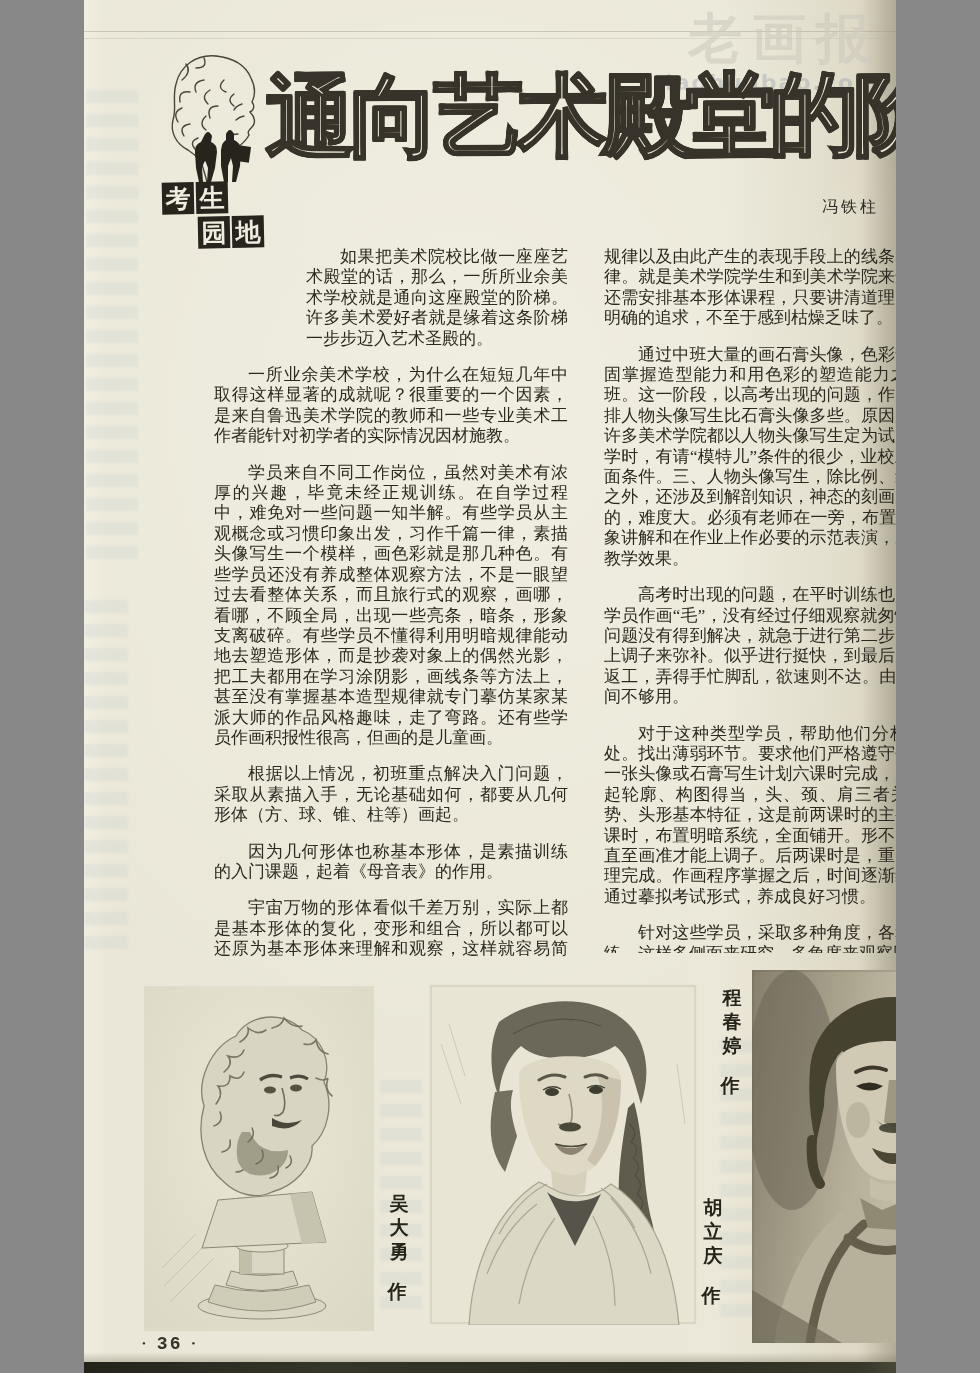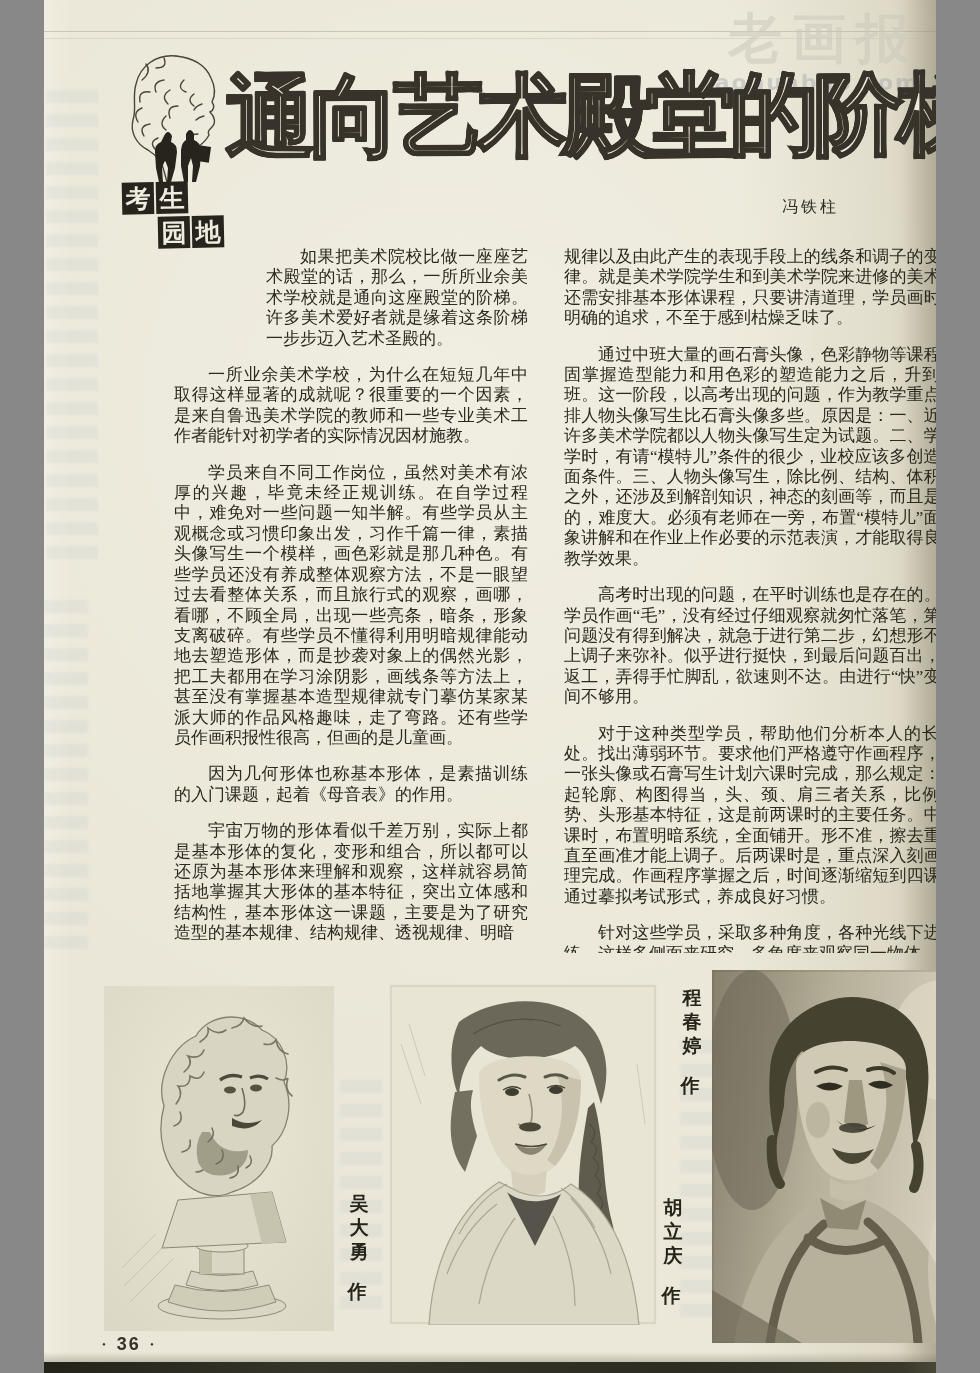--- a/index.html
+++ b/index.html
@@ -1,18 +1,18 @@
 <!DOCTYPE html>
 <html><head>
 <meta charset="utf-8">
 <style>
   html,body{margin:0;padding:0;}
   body{background:#888;font-family:"Liberation Serif","DejaVu Serif",serif;}
   .page{
-    position:relative;width:892px;height:1373px;margin:0 auto;overflow:hidden;
+    position:relative;width:812px;height:1373px;margin:0 auto;overflow:hidden;
     background:
       radial-gradient(120% 80% at 45% 30%, rgba(255,255,248,0.28), rgba(255,255,248,0) 60%),
       linear-gradient(90deg, #f0ede0 0%, #eae7d8 3%, #ebe8d9 78%, #ded9c6 95%, #c9c4ae 100%),
       #e9e6d7;
   }
   
   .crease{position:absolute;left:0;top:31px;width:100%;height:1px;background:rgba(175,170,150,0.55);}
   .crease2{position:absolute;left:0;top:38px;width:100%;height:1px;background:rgba(200,196,178,0.5);}
   .bottom-edge{position:absolute;left:0;top:1362px;width:100%;height:11px;
       background:linear-gradient(90deg,#23231a,#35352a 30%,#2c2c21 70%,#3a3a2c);}
@@ -79,21 +79,21 @@
       font-weight:bold;word-break:break-all;text-align:center;}
   .vcap .credit{display:block;margin-top:16px;transform:translateX(-2px);}
   .cap-wu{left:304px;top:1192px;}
   .cap-hu{left:618px;top:1196px;}
   .cap-cheng{left:637px;top:986px;}
 
   
   .footer{position:absolute;left:58px;top:1334px;z-index:2;color:#35332a;
       font-size:18px;letter-spacing:2px;display:flex;align-items:center;gap:9px;}
   .footer .dot{font-size:11px;transform:translateY(-1px);}
-  .footer .num{font-family:Liberation Sans, sans-serif;font-weight:bold;}
+  .footer .num{font-family:Liberation Mono, monospace;font-weight:bold;}
 </style>
 </head>
 <body>
 
 <div class="page">
 
   <div class="crease"></div>
   <div class="crease2"></div>
   <div class="ghost g1"></div>
   <div class="ghost g2"></div>
@@ -142,20 +142,21 @@
   <div class="headline">
     <span>通向艺术殿堂的阶梯</span>
   </div>
 
   <div class="byline">冯铁柱</div>
 
   <div class="col col-left">
     <p class="intro">如果把美术院校比做一座座艺术殿堂的话，那么，一所所业余美术学校就是通向这座殿堂的阶梯。许多美术爱好者就是缘着这条阶梯一步步迈入艺术圣殿的。</p>
     <p>一所业余美术学校，为什么在短短几年中取得这样显著的成就呢？很重要的一个因素，是来自鲁迅美术学院的教师和一些专业美术工作者能针对初学者的实际情况因材施教。</p>
     <p>学员来自不同工作岗位，虽然对美术有浓厚的兴趣，毕竟未经正规训练。在自学过程中，难免对一些问题一知半解。有些学员从主观概念或习惯印象出发，习作千篇一律，素描头像写生一个模样，画色彩就是那几种色。有些学员还没有养成整体观察方法，不是一眼望过去看整体关系，而且旅行式的观察，画哪，看哪，不顾全局，出现一些亮条，暗条，形象支离破碎。有些学员不懂得利用明暗规律能动地去塑造形体，而是抄袭对象上的偶然光影，把工夫都用在学习涂阴影，画线条等方法上，甚至没有掌握基本造型规律就专门摹仿某家某派大师的作品风格趣味，走了弯路。还有些学员作画积报性很高，但画的是儿童画。</p>
+    <p>根据以上情况，初班重点解决入门问题，采取从素描入手，无论基础如何，都要从几何形体（方、球、锥、柱等）画起。</p>
     <p>因为几何形体也称基本形体，是素描训练的入门课题，起着《母音表》的作用。</p>
     <p>宇宙万物的形体看似千差万别，实际上都是基本形体的复化，变形和组合，所以都可以还原为基本形体来理解和观察，这样就容易简括地掌握其大形体的基本特征，突出立体感和结构性，基本形体这一课题，主要是为了研究造型的基本规律、结构规律、透视规律、明暗</p>
   </div>
 
   <div class="col col-right">
     <p class="noindent">规律以及由此产生的表现手段上的线条和调子的变化规律。就是美术学院学生和到美术学院来进修的美术干部还需安排基本形体课程，只要讲清道理，学员画时就有明确的追求，不至于感到枯燥乏味了。</p>
     <p>通过中班大量的画石膏头像，色彩静物等课程，牢固掌握造型能力和用色彩的塑造能力之后，升到高考班。这一阶段，以高考出现的问题，作为教学重点。安排人物头像写生比石膏头像多些。原因是：一、近年来许多美术学院都以人物头像写生定为试题。二、学员自学时，有请“模特儿”条件的很少，业校应该多创造这方面条件。三、人物头像写生，除比例、结构、体积因素之外，还涉及到解剖知识，神态的刻画等，而且是活动的，难度大。必须有老师在一旁，布置“模特儿”面对对象讲解和在作业上作必要的示范表演，才能取得良好的教学效果。</p>
     <p>高考时出现的问题，在平时训练也是存在的。有些学员作画“毛”，没有经过仔细观察就匆忙落笔，第一步问题没有得到解决，就急于进行第二步，幻想形不准用上调子来弥补。似乎进行挺快，到最后问题百出，被迫返工，弄得手忙脚乱，欲速则不达。由进行“快”变成时间不够用。</p>
     <p>对于这种类型学员，帮助他们分析本人的长、短处。找出薄弱环节。要求他们严格遵守作画程序，如画一张头像或石膏写生计划六课时完成，那么规定：用线起轮廓、构图得当，头、颈、肩三者关系，比例、动势、头形基本特征，这是前两课时的主要任务。中间两课时，布置明暗系统，全面铺开。形不准，擦去重来，直至画准才能上调子。后两课时是，重点深入刻画，整理完成。作画程序掌握之后，时间逐渐缩短到四课时，通过摹拟考试形式，养成良好习惯。</p>
     <p>针对这些学员，采取多种角度，各种光线下进行训练。这样多侧面来研究、多角度来观察同一物体，才</p>

